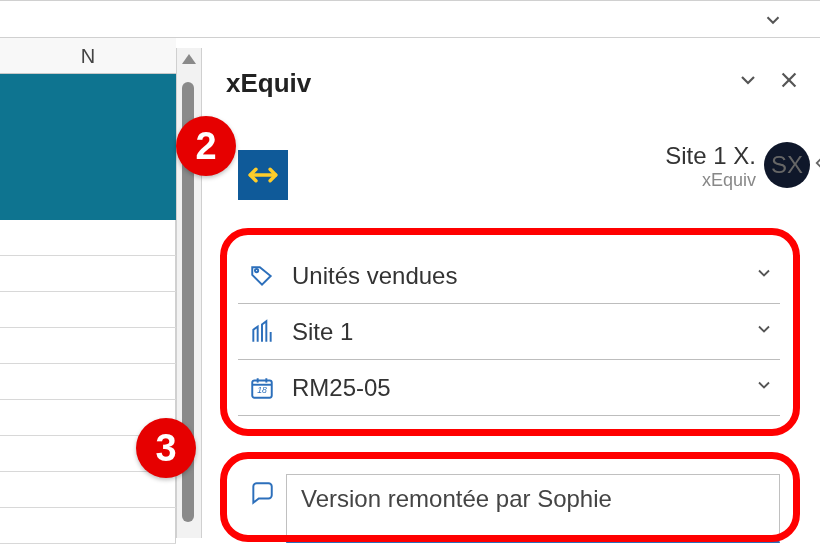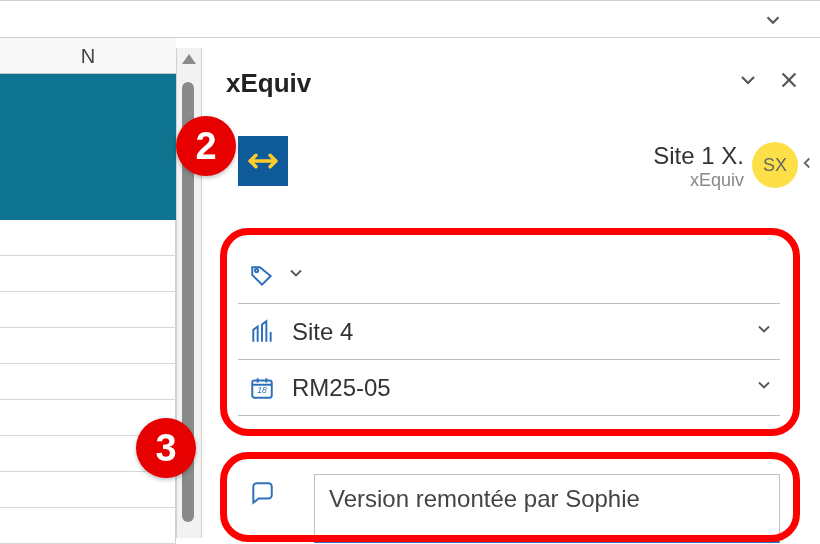--- a/index.html
+++ b/index.html
@@ -117,25 +117,25 @@
     font-size: 24px;
     color: #555;
   }
   .panel-close {
     font-size: 24px;
     color: #555;
   }
 
   .panel-row {
     position: absolute;
-    left: 36px; right: 22px;
+    left: 36px; right: 10px;
     top: 98px;
     height: 64px;
     display: flex;
-    align-items: flex-start;
+    align-items: flex-end;
   }
   .swap-btn {
     width: 50px; height: 50px;
     background: #0f5a99;
     display: flex;
     align-items: center;
     justify-content: center;
   }
   .swap-btn svg { width: 34px; height: 34px; }
   .site-label {
@@ -148,26 +148,26 @@
     color: #333;
   }
   .site-sub {
     font-size: 18px;
     color: #888;
   }
   .sx-pill {
     position: absolute;
     right: 0; top: 6px;
     width: 46px; height: 46px;
-    background: #fde047;
+    background: #0f172a;
     border-radius: 50%;
     display: flex;
     align-items: center;
     justify-content: center;
-    font-size: 18px;
+    font-size: 24px;
     color: #666;
   }
   .sx-caret {
     position: absolute;
     right: -18px; top: 16px;
     font-size: 22px;
     color: #666;
   }
 
   
@@ -212,21 +212,20 @@
     padding-right: 6px;
   }
 
   
   .comment-box {
     position: absolute;
     left: 36px; right: 40px;
     top: 436px;
     display: flex;
     align-items: flex-start;
-    gap: 28px;
   }
   .comment-icon {
     width: 48px; padding-top: 6px;
     display: flex; justify-content: center;
   }
   .comment-icon svg { width: 26px; height: 26px; stroke: #2c6fbb; fill: none; stroke-width: 1.8; }
   .comment-input {
     flex: 1;
     border: 1px solid #c0c0c0;
     border-bottom: 2px solid #2c6fbb;
@@ -328,35 +327,36 @@
   </div>
 
   <div class="fields">
     <div class="field-row">
       <div class="icon">
         <svg viewBox="0 0 24 24">
             <path d="M20 12l-8 8-9-9V4h7z"></path>
             <circle cx="7" cy="7" r="1.5"></circle>
           </svg>
       </div>
+      <div class="field-text">Unités vendues</div>
       <div class="field-caret">
         <svg width="20" height="20" viewBox="0 0 24 24" fill="none" stroke="#555" stroke-width="2.2">
             <polyline points="6 9 12 15 18 9"></polyline>
           </svg>
       </div>
     </div>
     <div class="field-row">
       <div class="icon">
         <svg viewBox="0 0 24 24">
             <path d="M4 21V10l4-3v14"></path>
             <path d="M12 21V5l4-3v19"></path>
             <path d="M20 21V12"></path>
           </svg>
       </div>
-      <div class="field-text">Site 4</div>
+      <div class="field-text">Site 1</div>
       <div class="field-caret">
         <svg width="20" height="20" viewBox="0 0 24 24" fill="none" stroke="#555" stroke-width="2.2">
             <polyline points="6 9 12 15 18 9"></polyline>
           </svg>
       </div>
     </div>
     <div class="field-row">
       <div class="icon">
         <svg viewBox="0 0 24 24">
             <rect x="3" y="5" width="18" height="16" rx="2"></rect>

